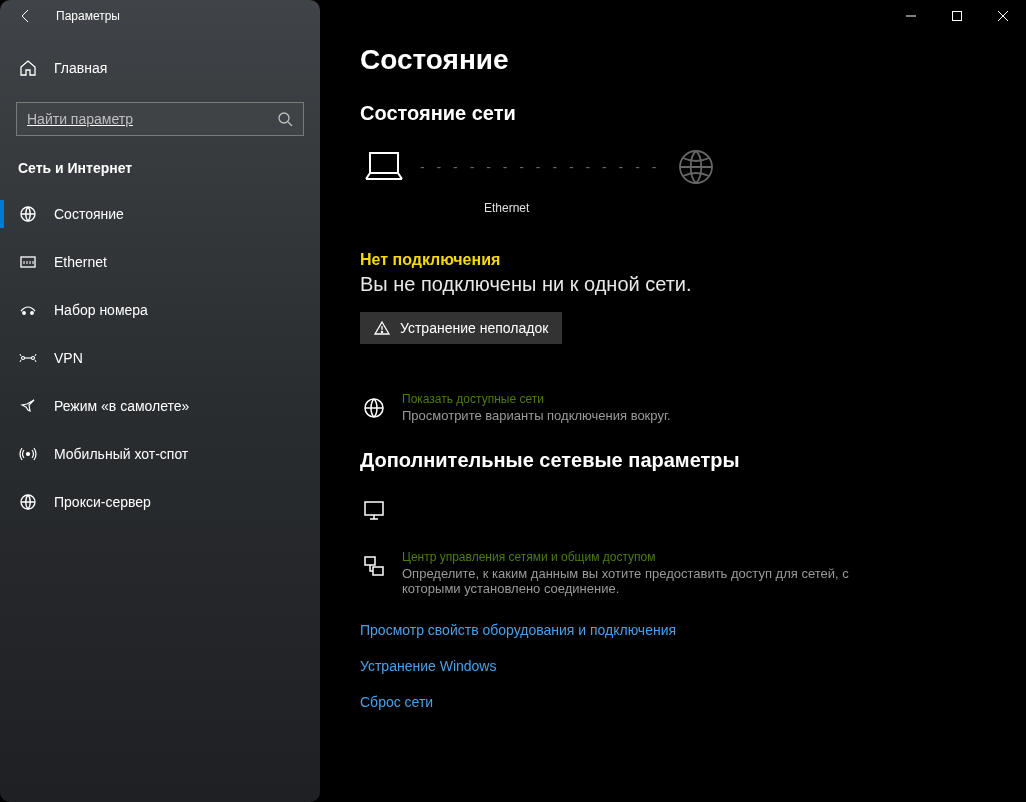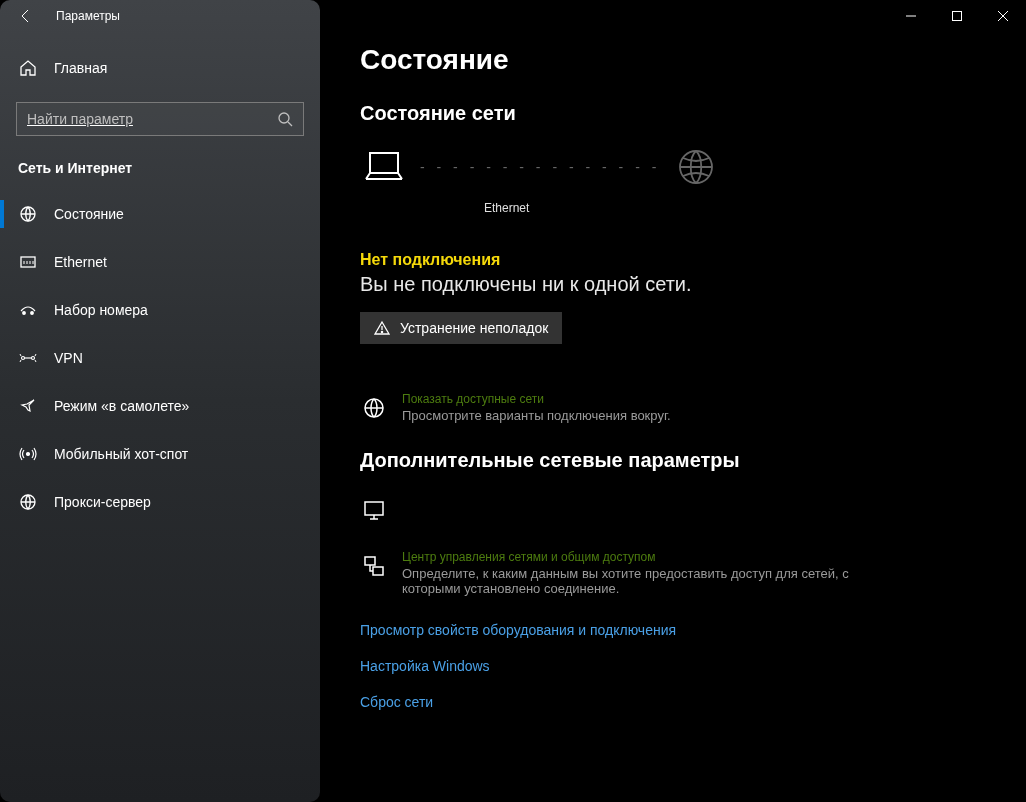--- a/index.html
+++ b/index.html
@@ -248,17 +248,17 @@
             <path d="M8 11 V17 H11"></path>
           </svg>
       </span>
       <div class="texts">
         <div class="title">Центр управления сетями и общим доступом</div>
         <div class="desc">Определите, к каким данным вы хотите предоставить доступ для сетей, с которыми установлено соединение.</div>
       </div>
     </div>
 
     <a class="link">Просмотр свойств оборудования и подключения</a>
-    <a class="link">Настройка Windows</a>
+    <a class="link">Устранение Windows</a>
     <a class="link">Сброс сети</a>
   </div>
 
 </div>
 
 </body></html>

